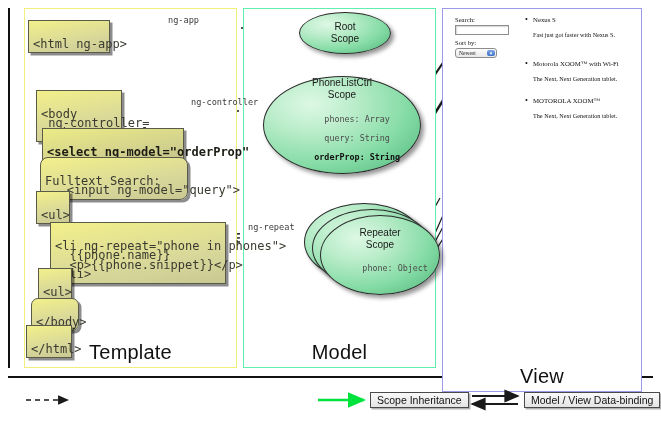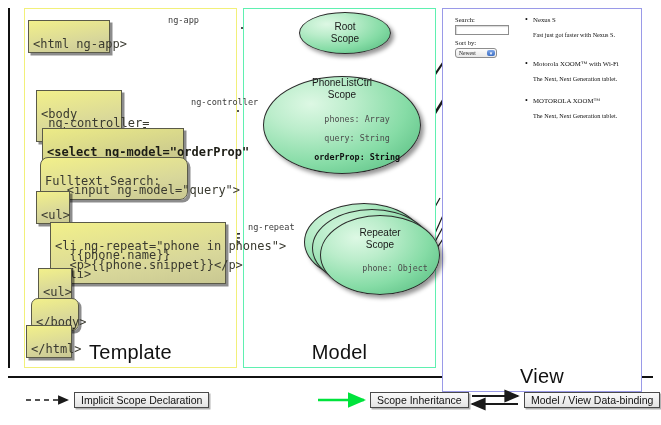--- a/index.html
+++ b/index.html
@@ -243,23 +243,20 @@
       <marker id="lgGreen" markerWidth="7" markerHeight="7" refX="6.2" refY="3" orient="auto">
         <path d="M0,0 L7,3 L0,6 z" fill="#00e33c"></path>
       </marker>
     </defs>
     <line x1="26" y1="400" x2="68" y2="400" stroke="#1a1a1a" stroke-width="1.6" stroke-dasharray="5,4" marker-end="url(#lgBlack)"></line>
     <line x1="318" y1="400" x2="364" y2="400" stroke="#00e33c" stroke-width="2.6" marker-end="url(#lgGreen)"></line>
     <line x1="472" y1="396" x2="518" y2="396" stroke="#1a1a1a" stroke-width="2.2" marker-end="url(#lgBlack)"></line>
     <line x1="518" y1="404" x2="472" y2="404" stroke="#1a1a1a" stroke-width="2.2" marker-end="url(#lgBlack)"></line>
   </svg>
 
-  <div class="legend-box" style="left:74px;top:392px;height:16px;">
-    <span>Implicit Scope Declaration</span>
-  </div>
   <div class="legend-box" style="left:370px;top:392px;height:16px;">
     <span>Scope Inheritance</span>
   </div>
   <div class="legend-box" style="left:524px;top:392px;height:16px;">
     <span>Model / View Data-binding</span>
   </div>
 
 </div>
 
 </body></html>

